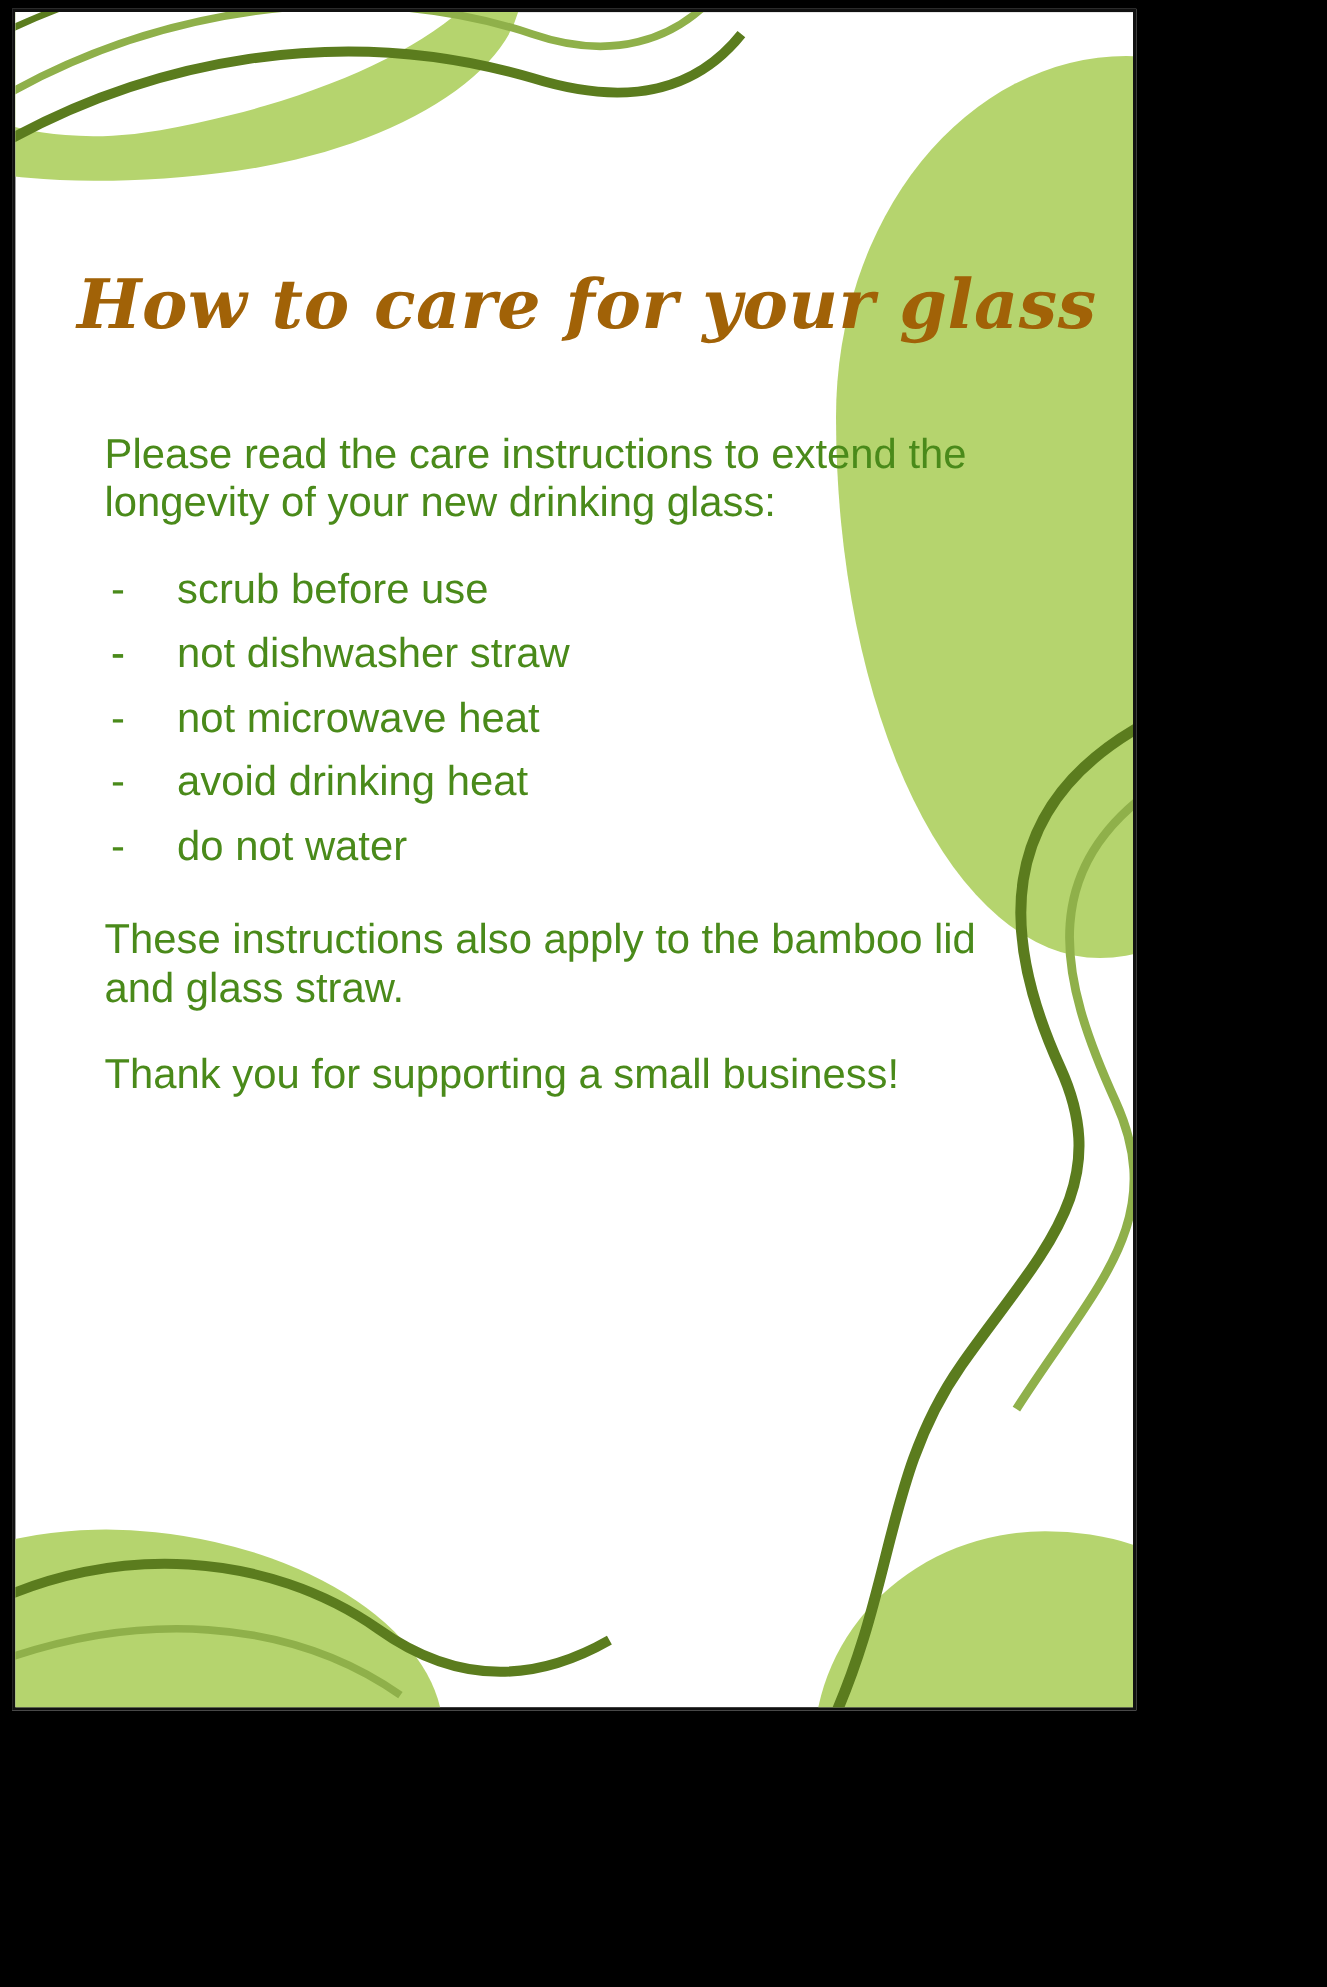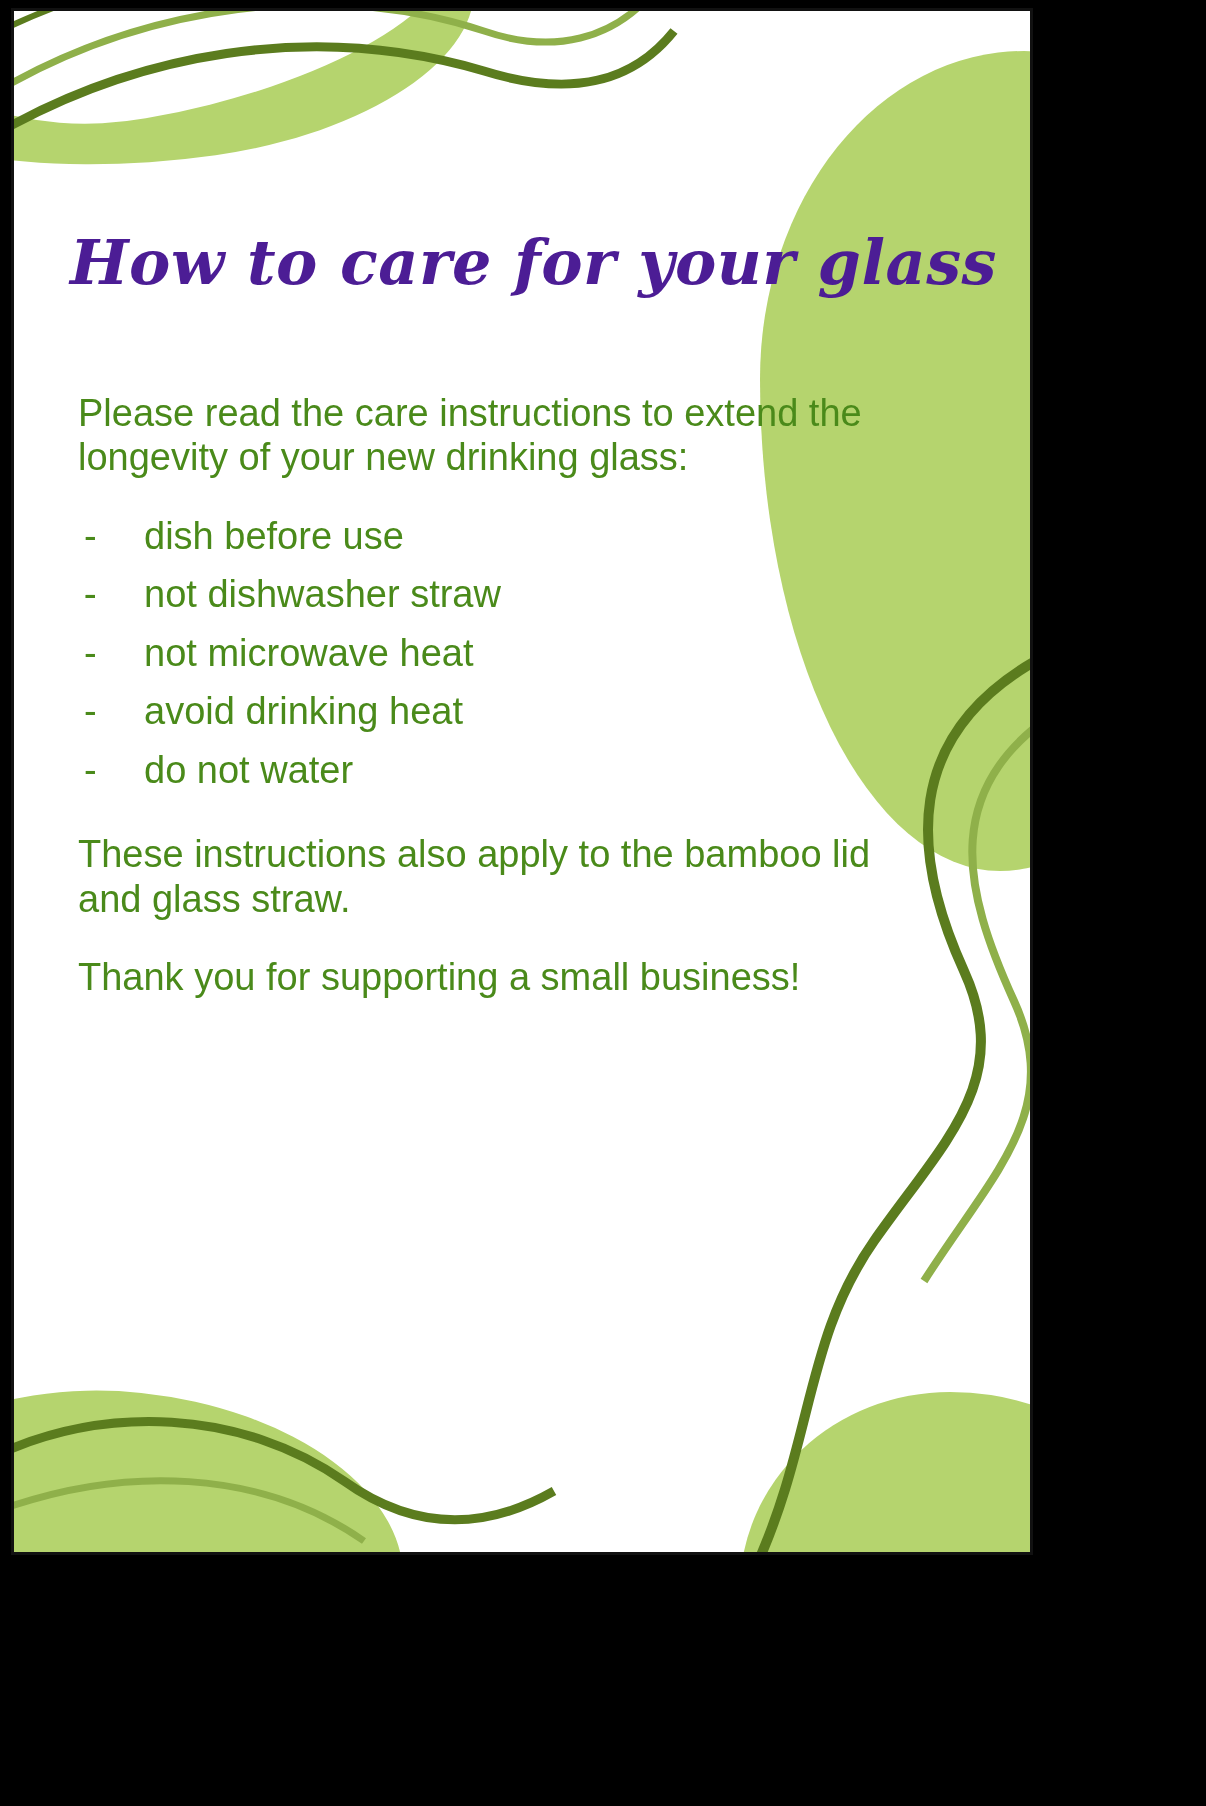--- a/index.html
+++ b/index.html
@@ -97,34 +97,34 @@
     position: absolute;
     left: 0;
     top: 0;
     width: 1022px;
     height: 1547px;
   }
 
   #title {
     position: absolute;
     left: 56px;
-    top: 215px;
+    top: 229px;
     width: 860px;
     font-family: "DejaVu Serif", serif;
     font-style: italic;
     font-weight: bold;
     font-size: 62px;
     letter-spacing: 0.5px;
-    color: #4c1d95;
+    color: #a16207;
     white-space: nowrap;
   }
 
   #body {
     position: absolute;
-    left: 64px;
+    left: 81px;
     top: 380px;
     width: 830px;
     color: #4a8a1a;
     font-family: "Liberation Sans Narrow", "Liberation Sans", sans-serif;
     font-size: 38px;
     line-height: 1.17;
   }
 
   .para {
     margin: 0 0 34px 0;
@@ -176,21 +176,21 @@
     <path d="M -30 1505 C 110 1450, 250 1460, 350 1530" fill="none" stroke="#8fb04a" stroke-width="7"></path>
   </svg>
 
   <div id="content">
     <div id="title">How to care for your glass</div>
 
     <div id="body">
       <p class="para">Please read the care instructions to extend the longevity of your new drinking glass:</p>
 
       <ul class="care-list">
-        <li><span class="dash">-</span><span>dish before use</span></li>
+        <li><span class="dash">-</span><span>scrub before use</span></li>
         <li><span class="dash">-</span></li>
         <li><span class="dash">-</span><span>not dishwasher straw</span></li>
         <li><span class="dash">-</span><span>not microwave heat</span></li>
         <li><span class="dash">-</span><span>avoid drinking heat</span></li>
         <li><span class="dash">-</span><span>do not water</span></li>
       </ul>
 
       <p class="para">These instructions also apply to the bamboo lid and glass straw.</p>
       <p class="para para-last">Thank you for supporting a small business!</p>
     </div>

